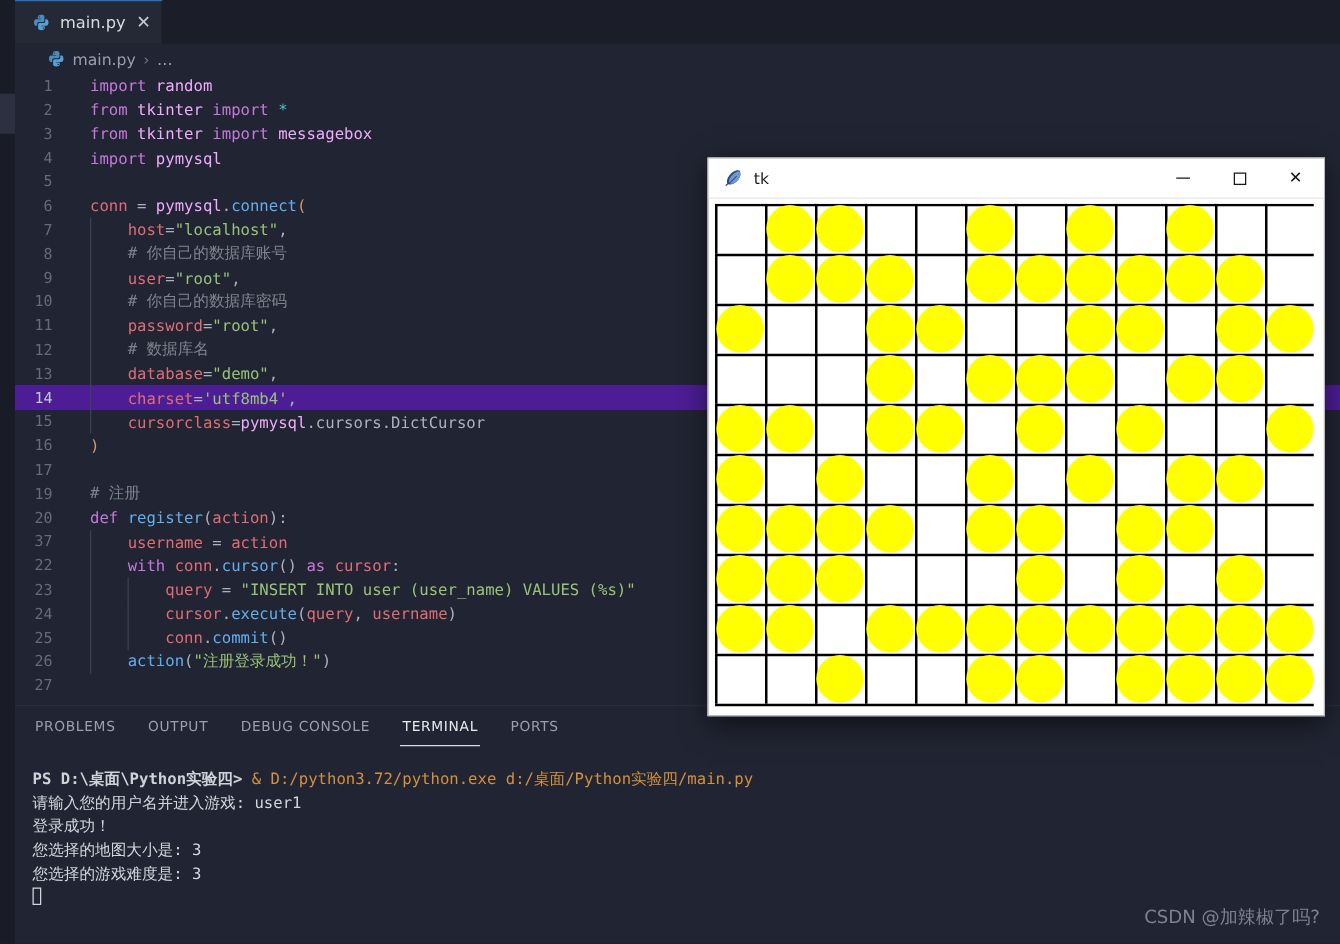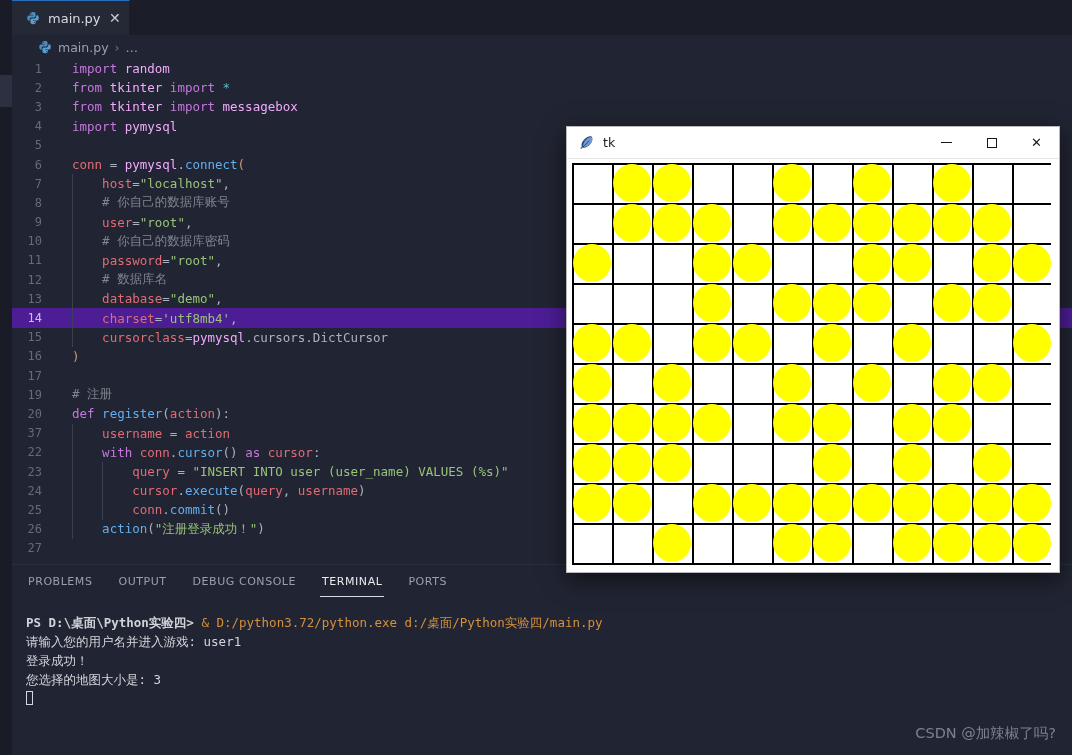--- a/index.html
+++ b/index.html
@@ -280,20 +280,21 @@
         <div class="panel-tab">DEBUG CONSOLE</div>
         <div class="panel-tab sel">TERMINAL</div>
         <div class="panel-tab">PORTS</div>
       </div>
     <div class="term-body">
       <div class="term-line"><span class="term-path">PS D:\桌面\Python实验四&gt; </span><span class="term-cmd">&amp; D:/python3.72/python.exe d:/桌面/Python实验四/main.py</span></div>
       <div id="term-out">
           <div class="term-line">请输入您的用户名并进入游戏: user1</div>
           <div class="term-line">登录成功！</div>
           <div class="term-line">您选择的地图大小是: 3</div>
+          <div class="term-line">您选择的游戏难度是: 3</div>
         </div>
       <div class="term-line"><span class="term-cursor"></span></div>
     </div>
   </div>
 
   <div class="watermark">CSDN @加辣椒了吗?</div>
 
   <div class="tkwin">
     <div class="tk-titlebar">
       <svg class="tk-icon" viewBox="0 0 16 16">

